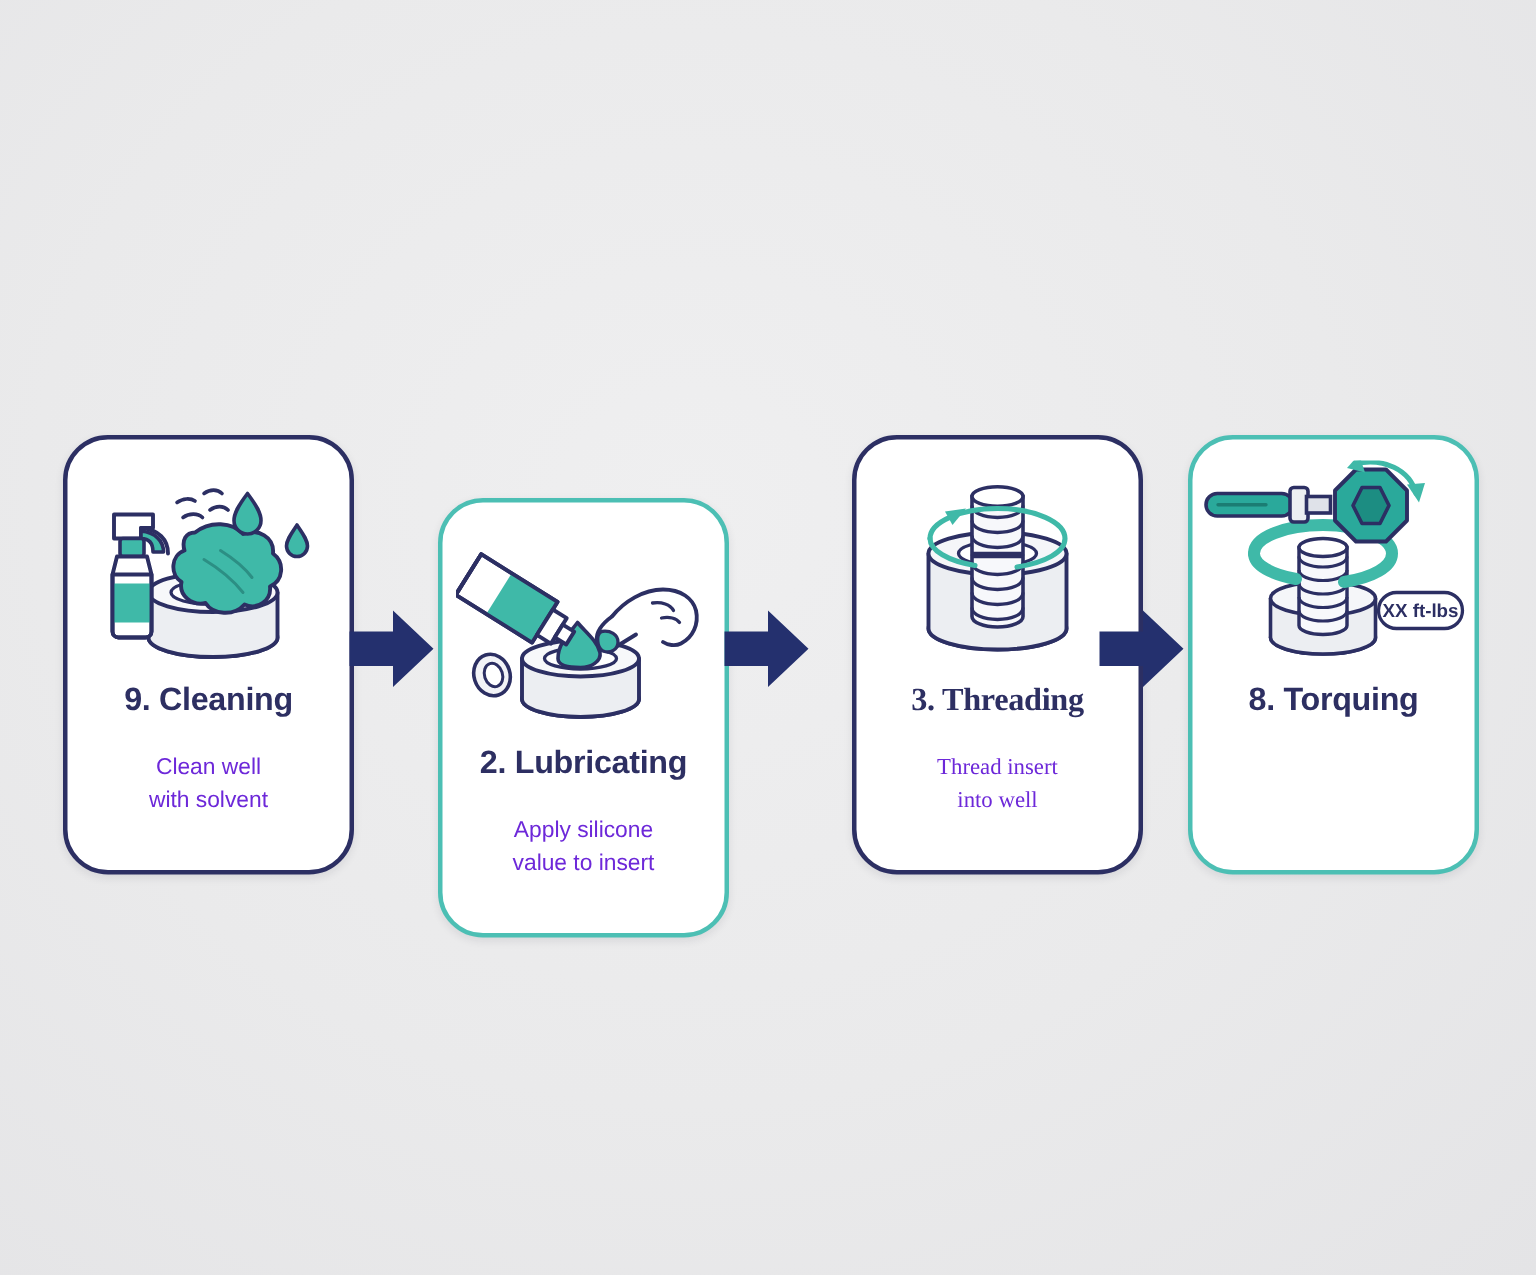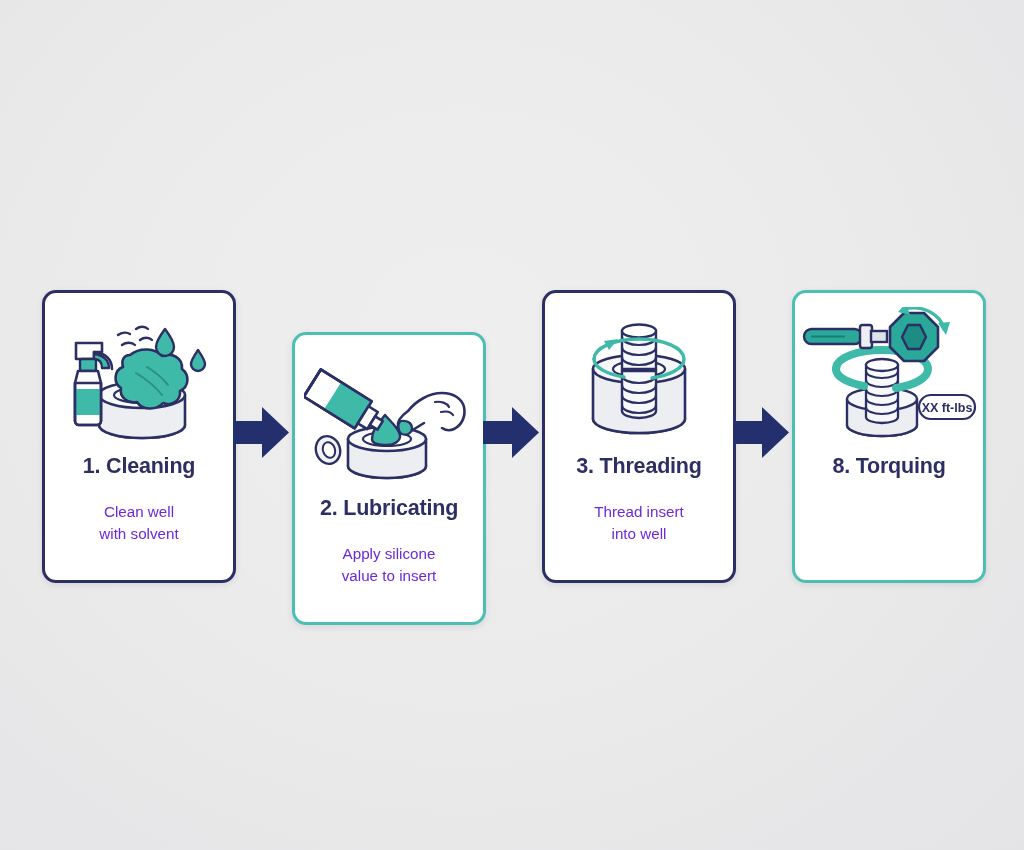--- a/index.html
+++ b/index.html
@@ -21,21 +21,21 @@
     width: 1024px;
     height: 850px;
   }
 
   .card {
     position: absolute;
     top: 290px;
     width: 194px;
     height: 293px;
     background: #ffffff;
-    border-radius: 14px;
+    border-radius: 30px;
     box-sizing: border-box;
     border: 3px solid #2c2f63;
     box-shadow: 0 2px 6px rgba(40,40,60,0.10);
     display: flex;
     flex-direction: column;
     align-items: center;
   }
   .card.accent-teal {
     border-color: #4cbfb4;
   }
@@ -110,21 +110,21 @@
 
         <path d="M64 28 C68 25 73 25 76 27" fill="none" stroke="#2c2f63" stroke-width="2.4" stroke-linecap="round"></path>
         <path d="M82 22 C86 19 91 19 94 22" fill="none" stroke="#2c2f63" stroke-width="2.4" stroke-linecap="round"></path>
         <path d="M68 38 C72 35 78 35 81 38" fill="none" stroke="#2c2f63" stroke-width="2.4" stroke-linecap="round"></path>
         <path d="M86 33 C90 30 95 30 98 33" fill="none" stroke="#2c2f63" stroke-width="2.4" stroke-linecap="round"></path>
 
         <path d="M111 22 C117 30 120 35 120 40 A9 9 0 0 1 102 40 C102 35 105 30 111 22 Z" fill="#3fb9a8" stroke="#2c2f63" stroke-width="2.4" stroke-linejoin="round"></path>
         <path d="M144 43 C148 49 151 53 151 57 A7 7 0 0 1 137 57 C137 53 140 49 144 43 Z" fill="#3fb9a8" stroke="#2c2f63" stroke-width="2.4" stroke-linejoin="round"></path>
       </svg>
     </div>
-    <div class="card-title">1. Cleaning</div>
+    <div class="card-title">9. Cleaning</div>
     <div class="card-caption">Clean well
 with solvent</div>
   </div>
 
   <div class="flow-arrow" style="left:232px;">
     <svg width="58" height="57" viewBox="0 0 58 57">
       <path d="M1 17 L30 17 L30 3 L57 28.5 L30 54 L30 40 L1 40 Z" fill="#24306e"></path>
     </svg>
   </div>
 
@@ -164,21 +164,21 @@
     <div class="card-caption">Apply silicone
 value to insert</div>
   </div>
 
   <div class="flow-arrow" style="left:482px;">
     <svg width="58" height="57" viewBox="0 0 58 57">
       <path d="M1 17 L30 17 L30 3 L57 28.5 L30 54 L30 40 L1 40 Z" fill="#24306e"></path>
     </svg>
   </div>
 
-  <div class="card" style="left:542px;">
+  <div class="card" style="left:568px;font-family:Liberation Serif, serif;">
     <div class="card-icon">
       <svg width="170" height="140" viewBox="0 0 170 140">
 
         <ellipse cx="85" cy="112" rx="46" ry="14" fill="#eceef2" stroke="#2c2f63" stroke-width="2.6"></ellipse>
         <path d="M39 62 L39 112 A46 14 0 0 0 131 112 L131 62 Z" fill="#eceef2" stroke="#2c2f63" stroke-width="2.6" stroke-linejoin="round"></path>
         <ellipse cx="85" cy="62" rx="46" ry="14" fill="#f5f6f9" stroke="#2c2f63" stroke-width="2.6"></ellipse>
         <ellipse cx="85" cy="62" rx="26" ry="8" fill="#ffffff" stroke="#2c2f63" stroke-width="2.2"></ellipse>
 
         <path d="M68 64 L68 104 A17 7 0 0 0 102 104 L102 64 Z" fill="#f7f8fb" stroke="#2c2f63" stroke-width="2.4"></path>
         <g stroke="#2c2f63" stroke-width="2.2" fill="none">

